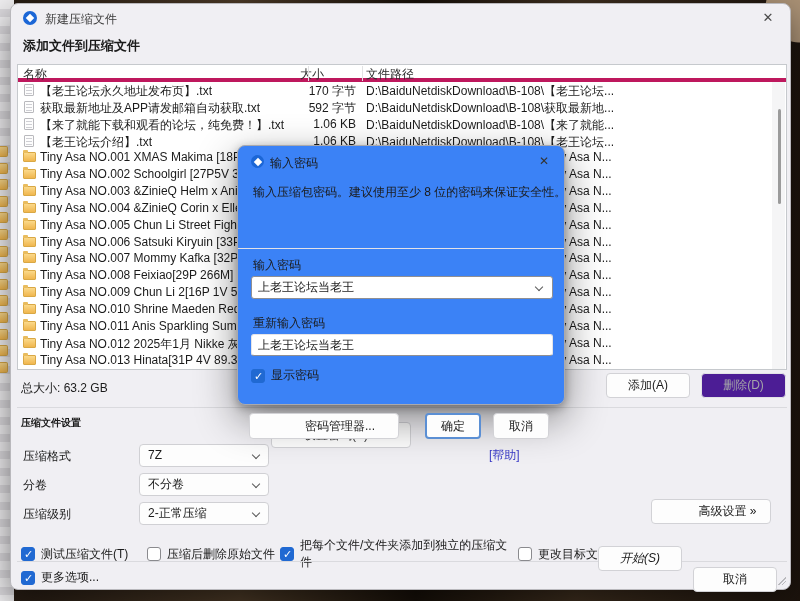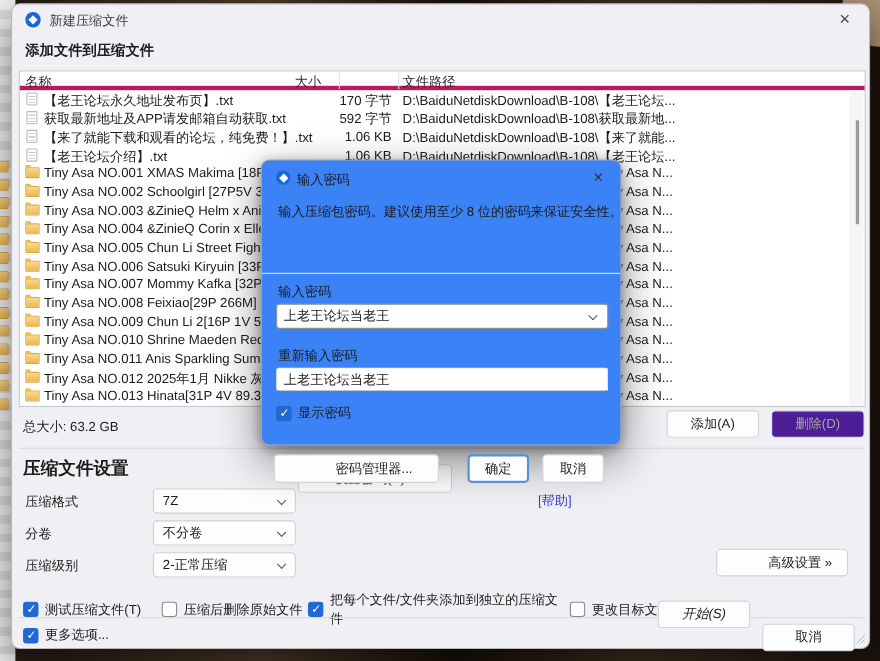--- a/index.html
+++ b/index.html
@@ -29,21 +29,21 @@
   .title-text { position:absolute; left:34px; top:7px; color:#3c3c3c; }
   .close-x { position:absolute; right:13px; top:5px; width:18px; height:18px;
     color:#4a4a4a; font-size:13px; text-align:center; line-height:18px; cursor:default; }
   .heading { position:absolute; left:12px; top:33px; font-weight:bold; font-size:13px; }
   
   .filelist { position:absolute; left:6px; top:60px; width:770px; height:306px;
     background:#fff; border:1px solid #c6c9cd; }
   .lv-header { position:absolute; left:0; top:0; right:0; height:17px; color:#2d2d2d;
     border-bottom:4px solid #be185d; }
   .lv-header .c-name { position:absolute; left:5px; top:1px; }
-  .lv-header .c-size { position:absolute; left:250px; width:88px; top:1px; text-align:left; }
+  .lv-header .c-size { position:absolute; left:250px; width:88px; top:1px; text-align:center; }
   .lv-header .c-path { position:absolute; left:348px; top:1px; }
   .hdr-div { position:absolute; top:1px; height:15px; width:1px; background:#e2e2e4; }
   .rows { position:absolute; left:0; top:17px; right:15px; bottom:0; overflow:hidden; }
   .file-row { position:relative; height:16.85px; white-space:nowrap; }
   .file-row .cell-name { position:absolute; left:22px; top:1px; }
   .file-row .cell-size { position:absolute; left:250px; width:88px; top:1px; text-align:right; }
   .file-row .cell-path { position:absolute; left:348px; top:1px; }
   .icon-folder { position:absolute; left:5px; top:3px; width:13px; height:10px;
     background:linear-gradient(180deg,#fbd98a,#f0b64e); border:1px solid #d9a845;
     border-radius:1px; }
@@ -60,21 +60,21 @@
   .btn { position:absolute; background:#fdfdfd; border:1px solid #d2d2d6; border-radius:4px;
     font-size:12px; color:#1b1b1b; text-align:center; cursor:default;
     display:flex; align-items:center; justify-content:center;
     font-family:"Liberation Sans","DejaVu Sans",sans-serif; }
   .btn.disabled { background:#4c1d95; border-color:#e3e3e6; color:#a5a5a8; }
   .btn-add { left:595px; top:369px; width:84px; height:25px; }
   .btn-del { left:690px; top:369px; width:85px; height:25px; }
   .total-size { position:absolute; left:10px; top:376px; }
   .sep { position:absolute; left:6px; width:770px; height:1px; background:#dadade; }
   .sep1 { top:403px; } .sep2 { top:557px; }
-  .settings-heading { position:absolute; left:10px; top:412px; font-weight:bold; font-size:16px; }
+  .settings-heading { position:absolute; left:10px; top:412px; font-weight:bold; font-size:10px; }
   .fieldrows { position:absolute; left:10px; top:440px; width:260px; }
   .f-row { position:relative; height:29px; }
   .f-label { position:absolute; left:2px; top:4px; }
   .f-select { position:absolute; left:118px; top:0; width:130px; height:23px; background:#fdfdfd;
     border:1px solid #d0d0d4; border-radius:4px; line-height:21px; padding-left:8px; }
   .chev { position:absolute; right:9px; top:7px; width:6px; height:6px;
     border-right:1px solid #5a5a5a; border-bottom:1px solid #5a5a5a; transform:rotate(45deg); }
   .btn-setpw { left:260px; top:418px; width:140px; height:26px; color:#3a3a3a; }
   .help-link { position:absolute; left:478px; top:443px; color:var(--link,#3b3bc8); }
   .btn-adv { left:640px; top:495px; width:120px; height:25px;padding-left:33px; }

